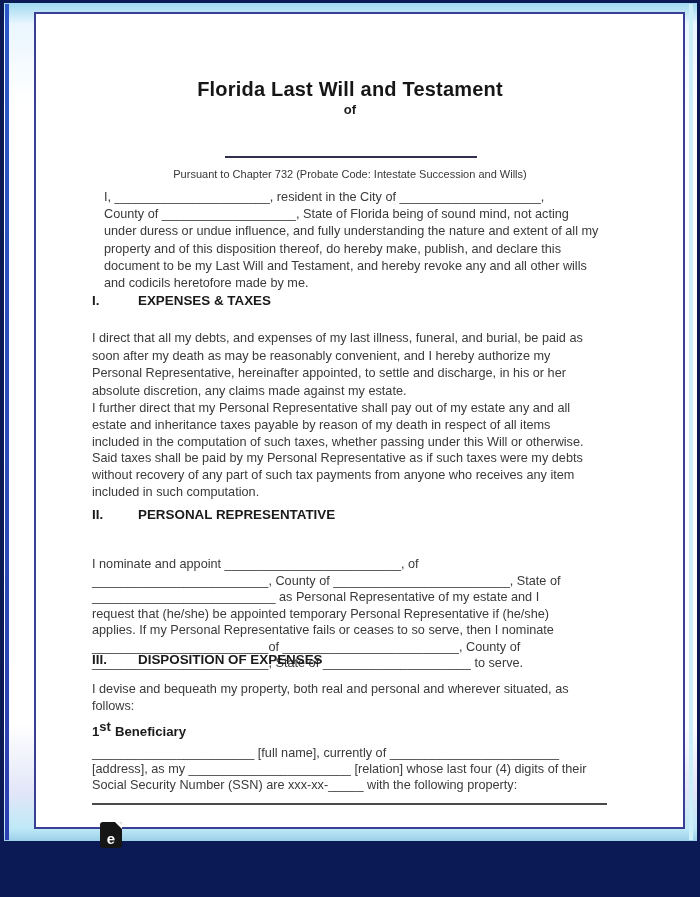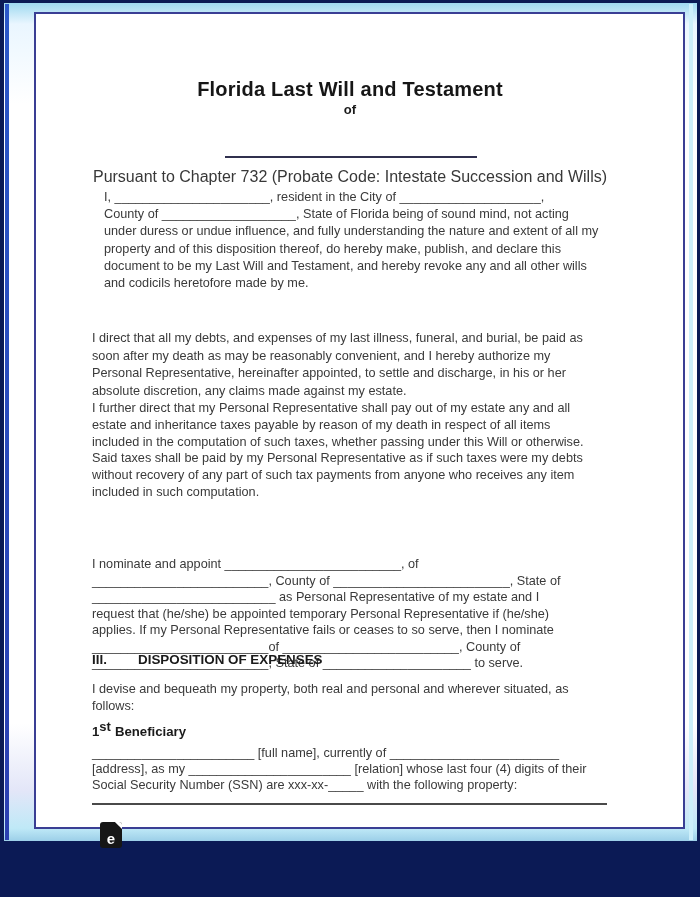--- a/index.html
+++ b/index.html
@@ -15,21 +15,21 @@
   
   .page{position:absolute;top:12px;left:34px;right:15px;bottom:16px;background:#ffffff;border:2px solid #3a3e94;}
   .content{position:absolute;inset:0;color:#3a3a3a;}
 
   .abs{position:absolute;left:56px;}
   .para{white-space:pre;font-size:12.7px;color:#3a3a3a;}
 
   #doc-title{top:64px;width:516px;text-align:center;font-size:20px;font-weight:bold;color:#161616;letter-spacing:.2px;}
   #doc-of{top:88px;width:516px;text-align:center;font-size:13px;font-weight:bold;color:#1b1b1b;}
   #name-line{top:142px;left:189px;width:252px;height:0;border-bottom:2px solid #30304e;position:absolute;}
-  #pursuant{top:154px;width:516px;text-align:center;font-size:16px;color:#383838;}
+  #pursuant{top:154px;width:516px;text-align:center;font-size:11px;color:#383838;}
 
   #p-intro{top:175px;line-height:17.2px;margin-left:12px;}
   .h-sec{font-weight:bold;font-size:13.4px;color:#1a1a1a;white-space:pre;}
   .h-num{display:inline-block;width:46px;}
   #h-1{top:279px;}
   #s1p1{top:316px;line-height:17.5px;}
   #s1p2{top:386px;line-height:16.8px;}
   #h-2{top:493px;}
   #s2p1{top:514px;line-height:16.5px;margin-top:28px;}
   #h-3{top:638px;}
@@ -63,31 +63,33 @@
       <div id="name-line"></div>
       <div class="abs" id="pursuant">Pursuant to Chapter 732 (Probate Code: Intestate Succession and Wills)</div>
 
       <div class="abs para" id="p-intro">I, ______________________, resident in the City of ____________________,
 County of ___________________, State of Florida being of sound mind, not acting
 under duress or undue influence, and fully understanding the nature and extent of all my
 property and of this disposition thereof, do hereby make, publish, and declare this
 document to be my Last Will and Testament, and hereby revoke any and all other wills
 and codicils heretofore made by me.</div>
 
+      <div class="abs h-sec" id="h-1"><span class="h-num">I.</span><span class="h-label">EXPENSES &amp; TAXES</span></div>
       <div class="abs para" id="s1p1">I direct that all my debts, and expenses of my last illness, funeral, and burial, be paid as
 soon after my death as may be reasonably convenient, and I hereby authorize my
 Personal Representative, hereinafter appointed, to settle and discharge, in his or her
 absolute discretion, any claims made against my estate.</div>
       <div class="abs para" id="s1p2">I further direct that my Personal Representative shall pay out of my estate any and all
 estate and inheritance taxes payable by reason of my death in respect of all items
 included in the computation of such taxes, whether passing under this Will or otherwise.
 Said taxes shall be paid by my Personal Representative as if such taxes were my debts
 without recovery of any part of such tax payments from anyone who receives any item
 included in such computation.</div>
 
+      <div class="abs h-sec" id="h-2"><span class="h-num">II.</span><span class="h-label">PERSONAL REPRESENTATIVE</span></div>
       <div class="abs para" id="s2p1">I nominate and appoint _________________________, of
 _________________________, County of _________________________, State of
 __________________________ as Personal Representative of my estate and I
 request that (he/she) be appointed temporary Personal Representative if (he/she)
 applies. If my Personal Representative fails or ceases to so serve, then I nominate
 _________________________of _________________________, County of
 _________________________, State of _____________________ to serve.</div>
 
       <div class="abs h-sec" id="h-3"><span class="h-num">III.</span><span class="h-label">DISPOSITION OF EXPENSES</span></div>
       <div class="abs para" id="s3p1">I devise and bequeath my property, both real and personal and wherever situated, as

